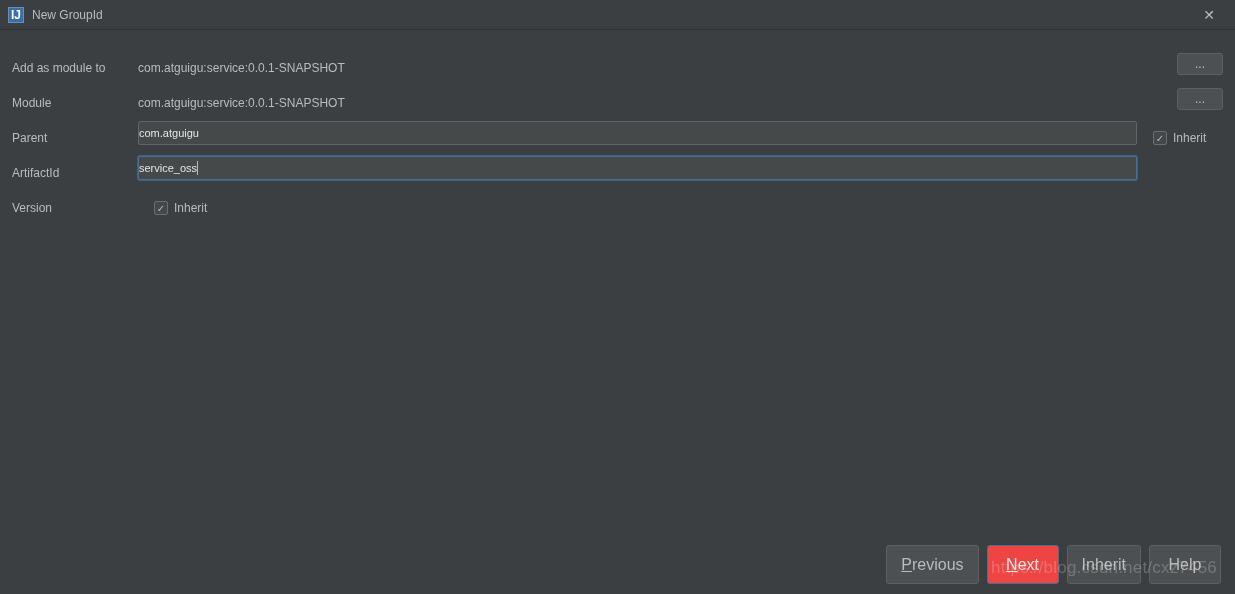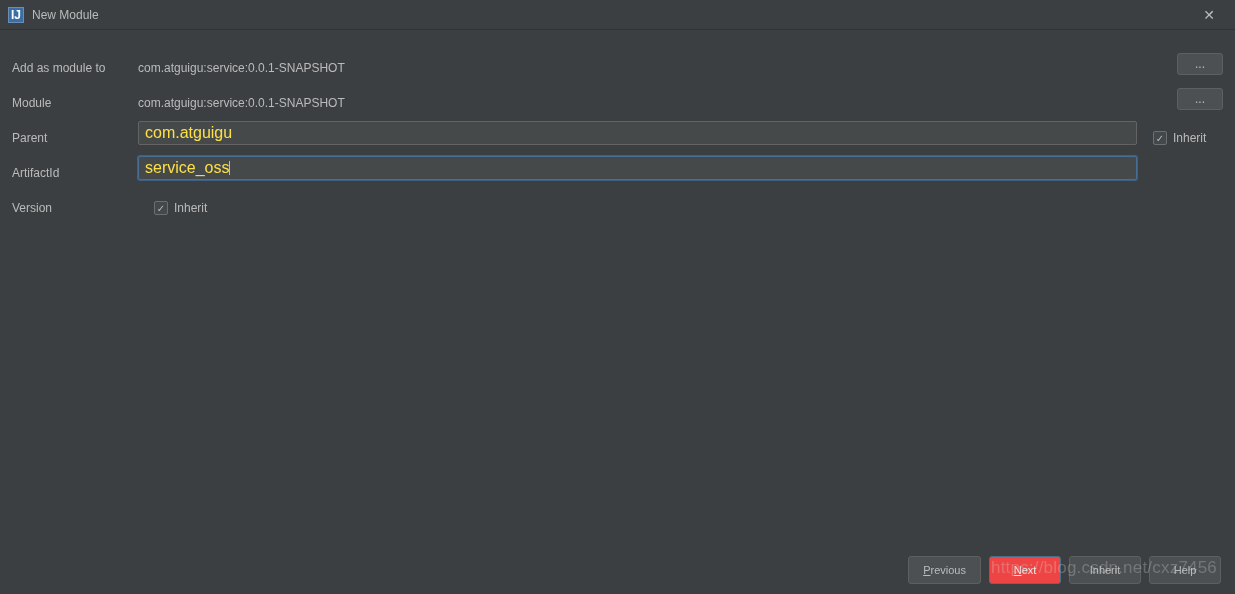--- a/index.html
+++ b/index.html
@@ -63,24 +63,24 @@
     border-radius: 3px;
     cursor: pointer;
     margin-left: 8px;
   }
 
   .text-input {
     flex: 1;
     height: 24px;
     background: #45494a;
     border: 1px solid #646464;
-    color: #fde047;
-    padding: 0 6px;
+    color: #e5e5e5;
+    padding: 0 0;
     font-family: inherit;
-    font-size: 16px;
+    font-size: 11px;
     outline: none;
     border-radius: 2px;
   }
   .text-input.focused {
     border: 1px solid #466d94;
     box-shadow: 0 0 0 1px #3d6185;
   }
 
   .inherit-col {
     width: 86px;
@@ -102,30 +102,30 @@
 
   
   .footer {
     position: absolute;
     bottom: 10px;
     right: 14px;
     display: flex;
     gap: 8px;
   }
   .btn {
-    height: 28px;
+    height: 39px;
     min-width: 72px;
     padding: 0 14px;
     background: #4c5052;
     border: 1px solid #5e6060;
     color: #bbbbbb;
     border-radius: 3px;
     display: flex; align-items: center; justify-content: center;
     cursor: pointer;
-    font-size: 11px;
+    font-size: 16px;
   }
   .btn.primary {
     background: #ef4444;
     border: 1px solid #4c708c;
     color: #e6e6e6;
   }
   .mnemonic { text-decoration: underline; }
 
   .watermark {
     position: absolute;
@@ -143,21 +143,21 @@
     background: #bbbbbb;
     vertical-align: middle;
     margin-left: 0px;
   }
 </style>
 </head>
 <body>
 
 <div class="titlebar">
   <div class="icon-box">IJ</div>
-  <div class="title">New Module</div>
+  <div class="title">New GroupId</div>
   <div class="spacer"></div>
   <div class="close">✕</div>
 </div>
 
 <div class="form">
 
   <div class="row">
     <div class="label">Add as module to</div>
     <div class="value-static">com.atguigu:service:0.0.1-SNAPSHOT</div>
     <div class="ellipsis-btn">...</div>

